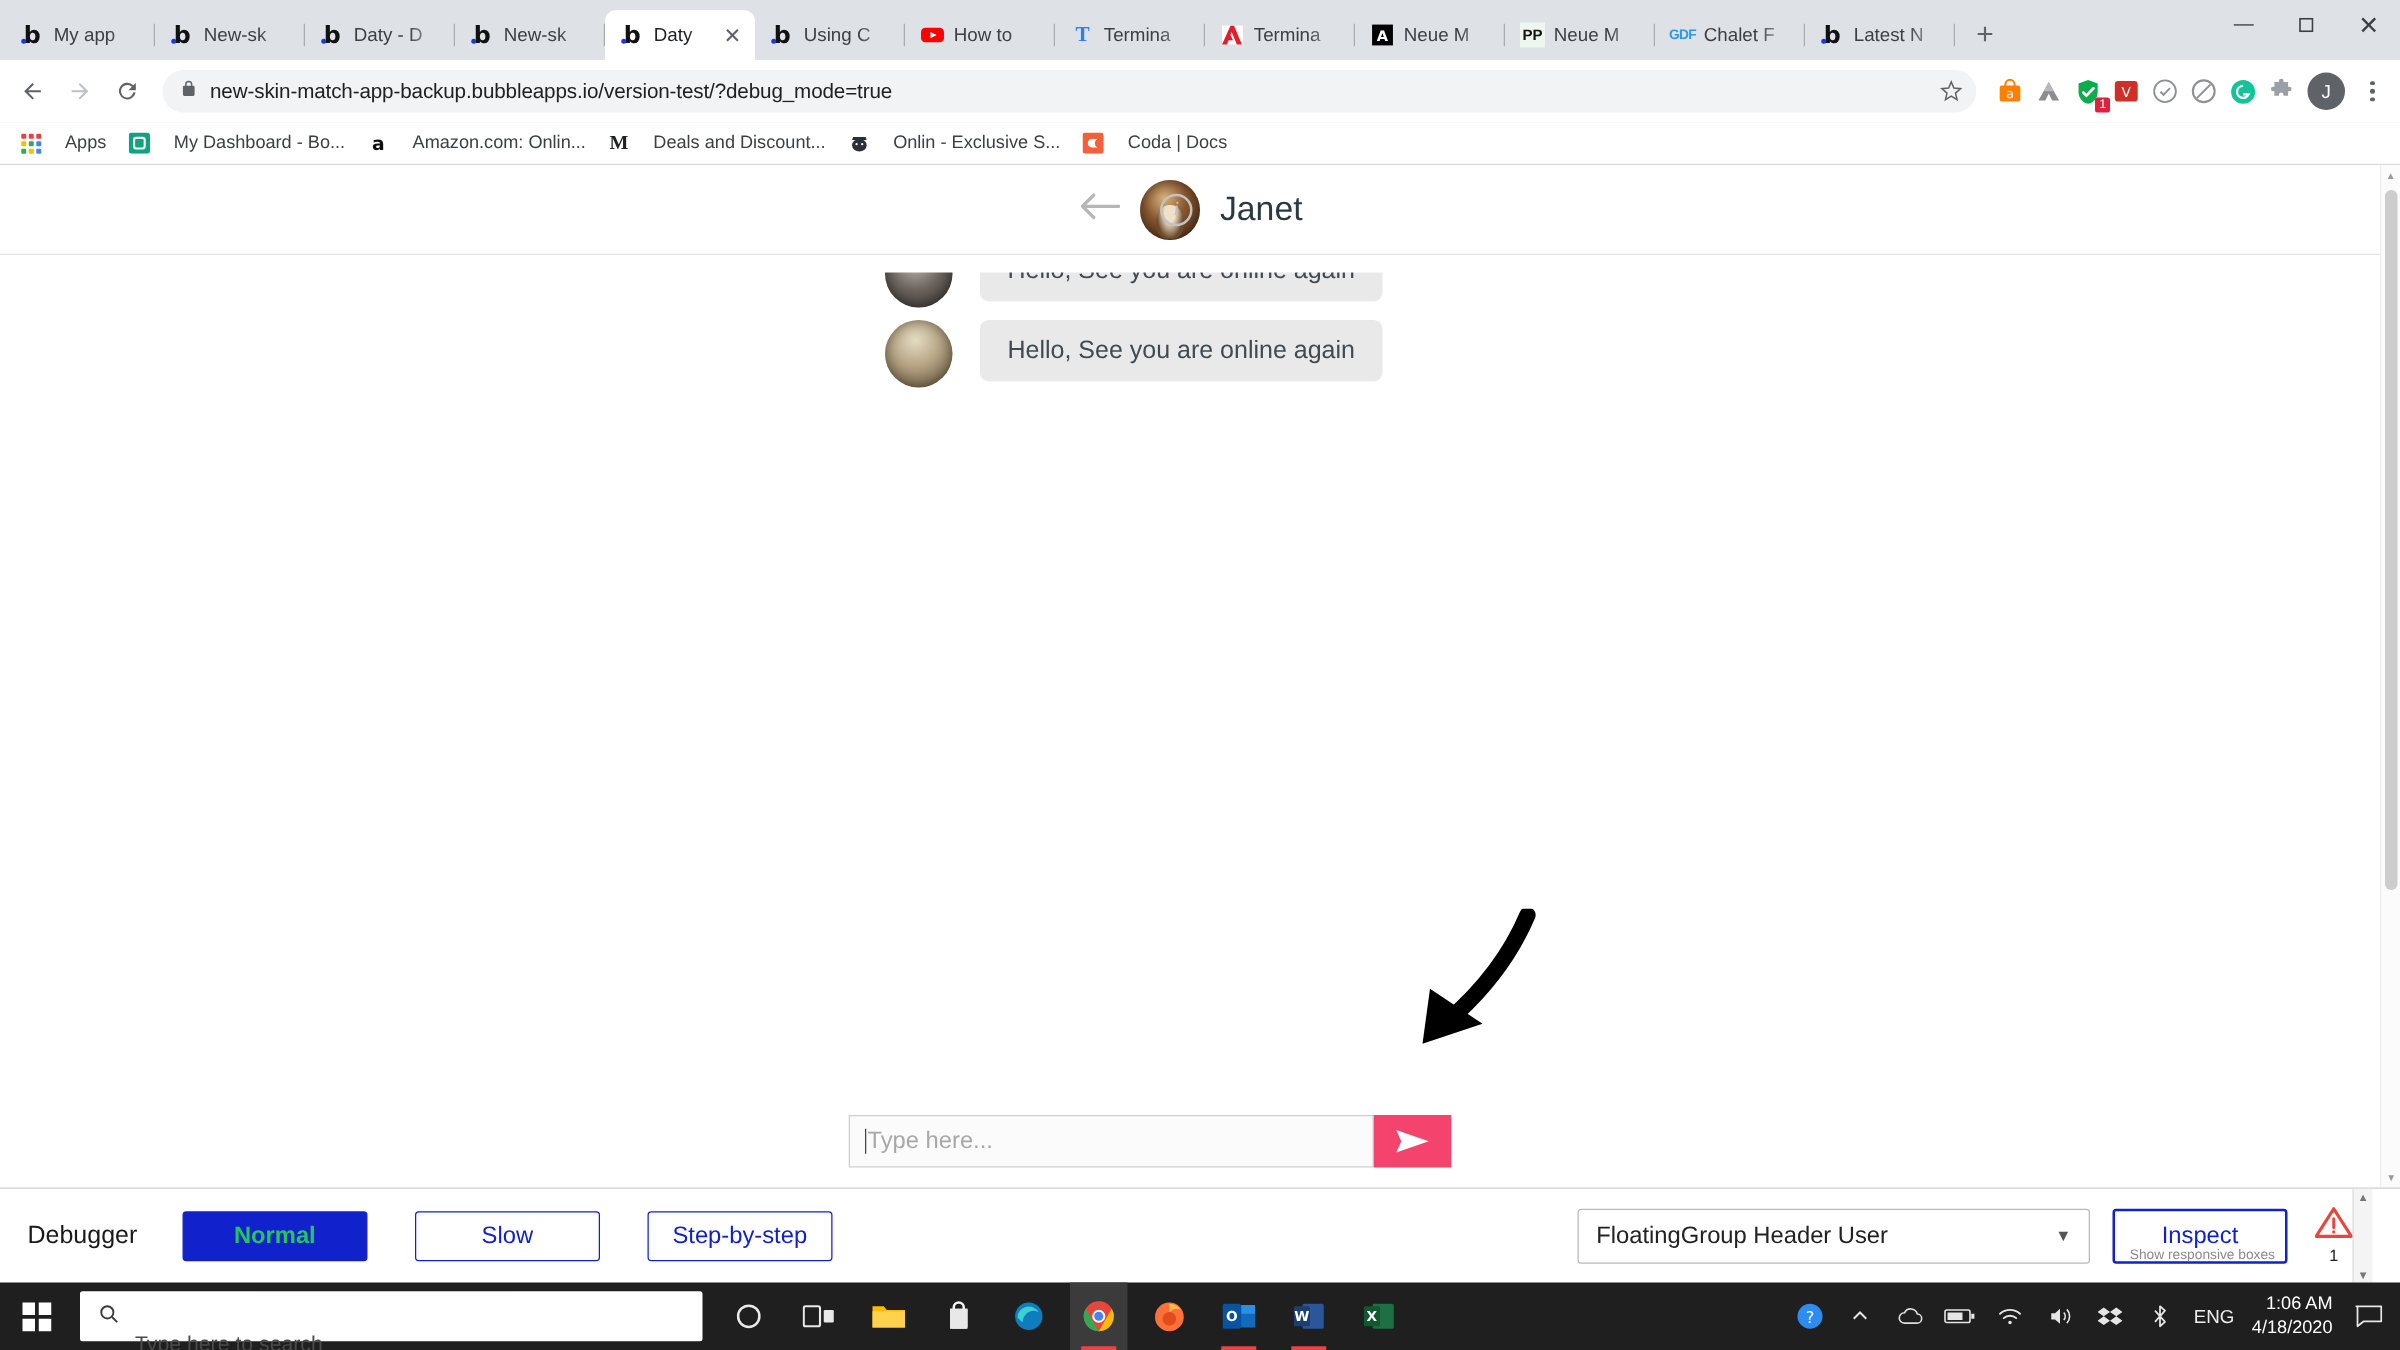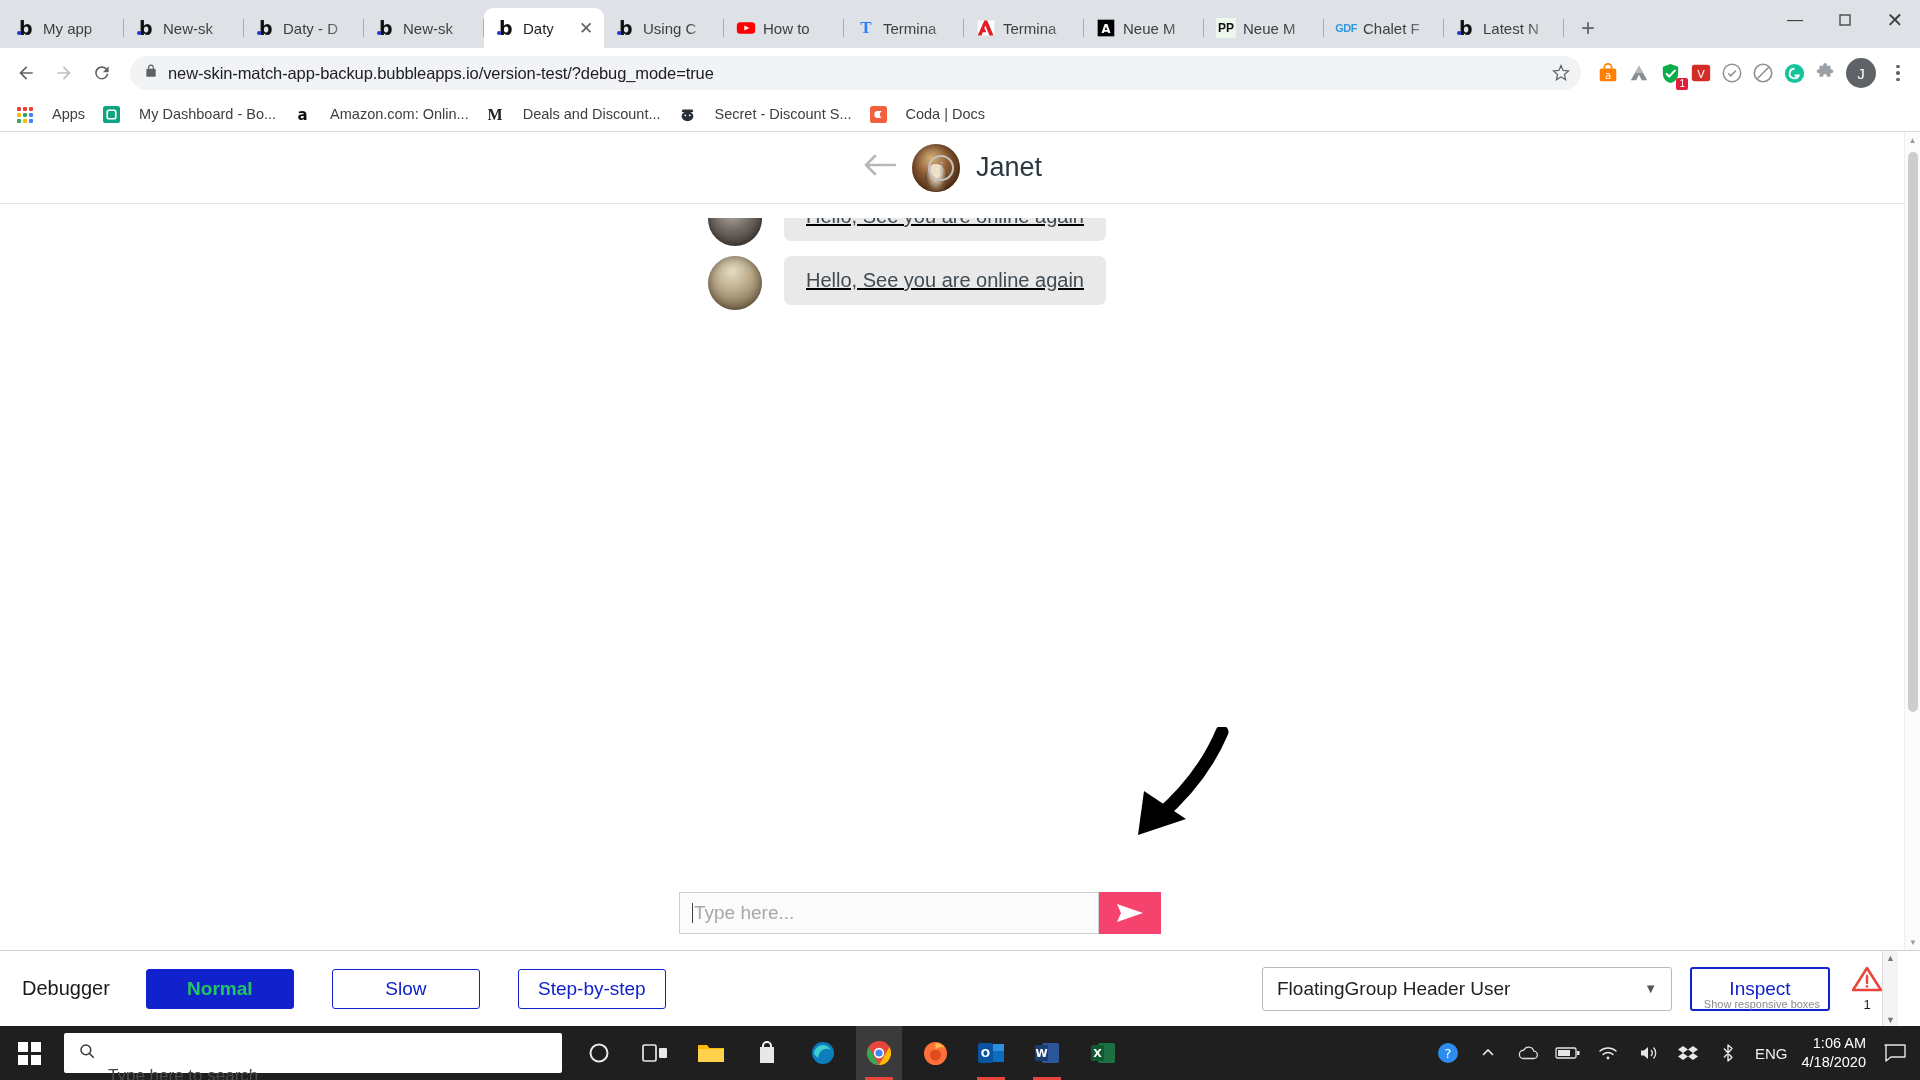--- a/index.html
+++ b/index.html
@@ -75,21 +75,21 @@
       radial-gradient(circle at 40% 30%, #d8b27a 0%, #8d5a32 40%, #43250f 100%);
       box-shadow:inset 0 0 12px rgba(0,0,0,.45); position:relative; }
   .chatavatar::after{ content:""; position:absolute; left:28%; top:42%; width:44%; height:58%;
       background:radial-gradient(ellipse at 50% 20%, #efe0c8 0 28%, #6b4a2c 70%); border-radius:50% 50% 40% 40%; }
   .chatname { font-size:27px; color:#2b3a42; }
   .infoico { position:absolute; left:928px; top:50%; transform:translateY(-50%);
     width:26px; height:26px; border:2px solid #c2c2c2; border-radius:50%; color:#c2c2c2;
     display:flex; align-items:center; justify-content:center; font-size:16px; font-style:italic; font-family:"Liberation Serif",serif; }
 
   
-  .msgs { position:relative; padding-top:8px; height:520px; overflow:hidden;text-decoration:underline; }
+  .msgs { position:relative; padding-top:8px; height:520px; overflow:hidden; }
   .msgrow { display:flex; align-items:flex-start; gap:22px; padding-left:708px; margin-bottom:28px; }
   .msgav { width:54px; height:54px; border-radius:50%; flex:0 0 54px; box-shadow:inset 0 0 10px rgba(0,0,0,.4); }
   .av-a { background:radial-gradient(circle at 45% 35%, #b9b2ab 0%, #6d6660 45%, #2c2724 100%); }
   .av-b { background:radial-gradient(circle at 45% 30%, #e4dcc3 0%, #b9a888 40%, #5b4a30 100%); }
   .bubble { background:#e9e9e9; border-radius:7px; padding:13px 22px; font-size:20px; color:#3f4a52; white-space:nowrap; }
   .msgrow.clipped { margin-bottom:10px; }
   .clipmask { position:absolute; left:0; right:0; top:0; height:14px; background:#fff; z-index:3; }
 
   
   .bigarrow { position:absolute; left:1130px; top:595px; width:100px; height:115px; }
@@ -411,21 +411,21 @@
       </div>
       <div class="bm">
         <span class="bmico">
           <svg width="17" height="15" viewBox="0 0 20 18">
             <path d="M3 6h14l-1-3H4z" fill="#2b3038"></path>
             <ellipse cx="10" cy="11" rx="7" ry="6" fill="#2b3038"></ellipse>
             <circle cx="7.3" cy="10" r="1.1" fill="#fff"></circle>
             <circle cx="12.7" cy="10" r="1.1" fill="#fff"></circle>
           </svg>
         </span>
-        <span class="lbl">Secret - Discount S...</span>
+        <span class="lbl">Onlin - Exclusive S...</span>
       </div>
       <div class="bm">
         <span class="bmico">
           <svg width="17" height="17" viewBox="0 0 20 20">
             <rect width="20" height="20" rx="3" fill="#f4603e"></rect>
             <path d="M14 6a4.5 4.5 0 0 0 0 8H9a4 4 0 0 1 0-8z" fill="#fff"></path>
           </svg>
         </span>
         <span class="lbl">Coda | Docs</span>
       </div>

